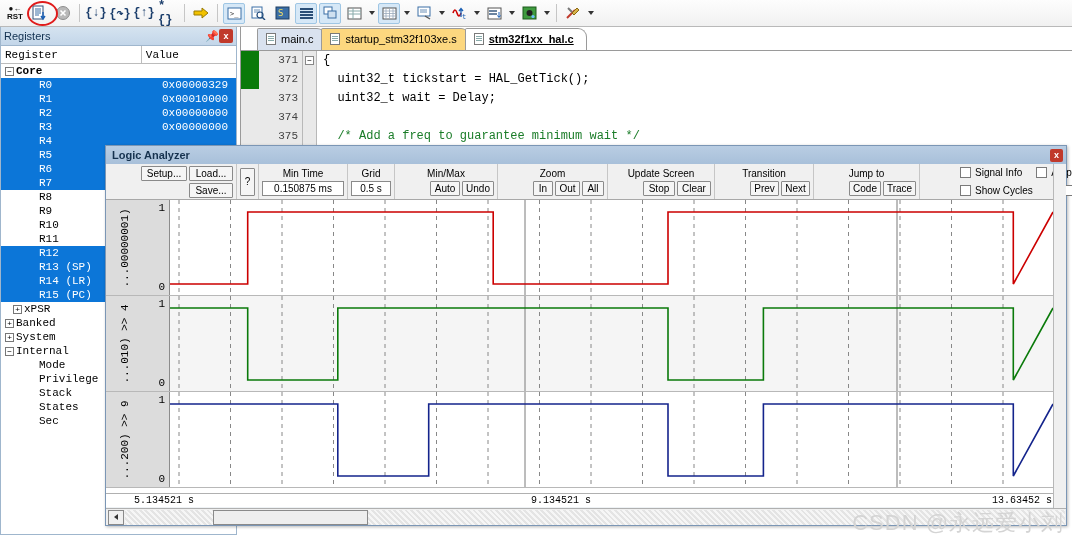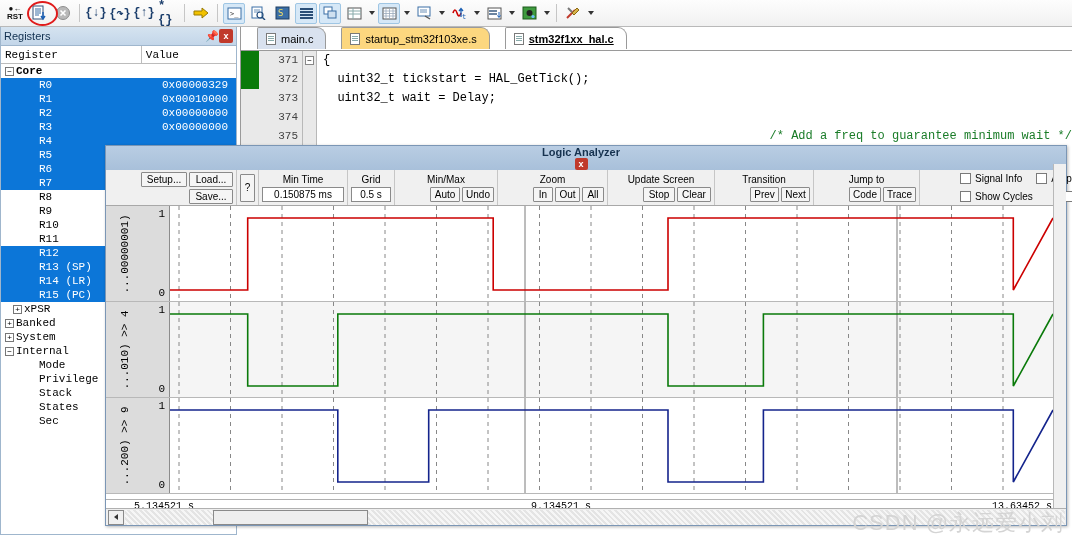--- a/index.html
+++ b/index.html
@@ -78,22 +78,22 @@
     width:9px;height:9px;border:1px solid #777;background:#fff;
     font-size:8px;line-height:7px;text-align:center;color:#000;
     display:inline-block; margin-right:2px; font-family:"Liberation Sans",sans-serif;
   }
 
   
   .editor {
     position:absolute; left:240px; top:27px; width:832px; height:488px;
     background:#ffffff; border-left:1px solid #9a9a9a;
   }
-  .tabstrip { height:24px; display:flex; align-items:flex-start; padding-left:16px;
-              background:#ffffff; border-bottom:1px solid #9a9a9a;gap:20px; }
+  .tabstrip { height:24px; display:flex; align-items:center; padding-left:16px;
+              background:#ffffff; border-bottom:1px solid #9a9a9a; }
   .tab {
     height:22px; display:flex; align-items:center; gap:5px;
     padding:0 12px 0 8px; font-size:11px; color:#000;
     border:1px solid #9a9a9a; border-bottom:none;
     border-radius:2px 9px 0 0; margin-right:-5px; position:relative;
   }
   .tab.t1 { background:#d9e2ef; }
   .tab.t2 { background:#fcd77f; }
   .tab.t3 { background:#ffffff; z-index:3; }
   .tab.t3 span.lbl { font-weight:bold; text-decoration:underline; }
@@ -115,23 +115,23 @@
   .foldbox{ width:9px;height:9px;border:1px solid #888;background:#fff;font-size:8px;
             line-height:7px;text-align:center;margin:5px auto 0 auto;}
 
   
   .la {
     position:absolute; left:105px; top:145px; width:962px; height:381px;
     background:#eef2f5; border:1px solid #7b96b5;
     box-shadow:1px 1px 3px rgba(0,0,0,.28);
   }
   .la-title {
-    height:24px; background:linear-gradient(#b9cde3,#a8c0da);
-    display:flex; align-items:center; padding:0 16px 0 6px;
-    font-size:11px; font-weight:bold; color:#16324f;flex-direction:column;
+    height:18px; background:linear-gradient(#b9cde3,#a8c0da);
+    display:flex; align-items:center; padding:0 3px 0 6px;
+    font-size:11px; font-weight:bold; color:#16324f;
   }
   .la-title .t { flex:1; }
   .la-close {
     width:13px;height:13px;background:#c0392b;color:#fff;font-size:9px;font-weight:bold;
     display:flex;align-items:center;justify-content:center;border-radius:2px;
   }
   .la-toolbar {
     height:36px; background:#f0f0f0; border-bottom:1px solid #a8a8a8;
     display:flex; align-items:stretch;
   }
@@ -640,21 +640,21 @@
           <div class="ln">375</div>
         </div>
       <div class="fold">
         <div class="foldbox">−</div>
       </div>
       <div class="codearea" id="code-lines">
           <div class="ln" style="white-space: pre;">{</div>
           <div class="ln" style="white-space: pre;">  uint32_t tickstart = HAL_GetTick();</div>
           <div class="ln" style="white-space: pre;">  uint32_t wait = Delay;</div>
           <div class="ln" style="white-space: pre;"></div>
-          <div class="ln cmt" style="white-space: pre; text-align: right;">  /* Add a freq to guarantee minimum wait */</div>
+          <div class="ln cmt" style="white-space: pre;">  /* Add a freq to guarantee minimum wait */</div>
         </div>
     </div>
   </div>
   <div class="bottomstrip"></div>
 
   <div class="la">
     <div class="la-title">
       <span class="t">Logic Analyzer</span>
       <span class="la-close">x</span>
     </div>

